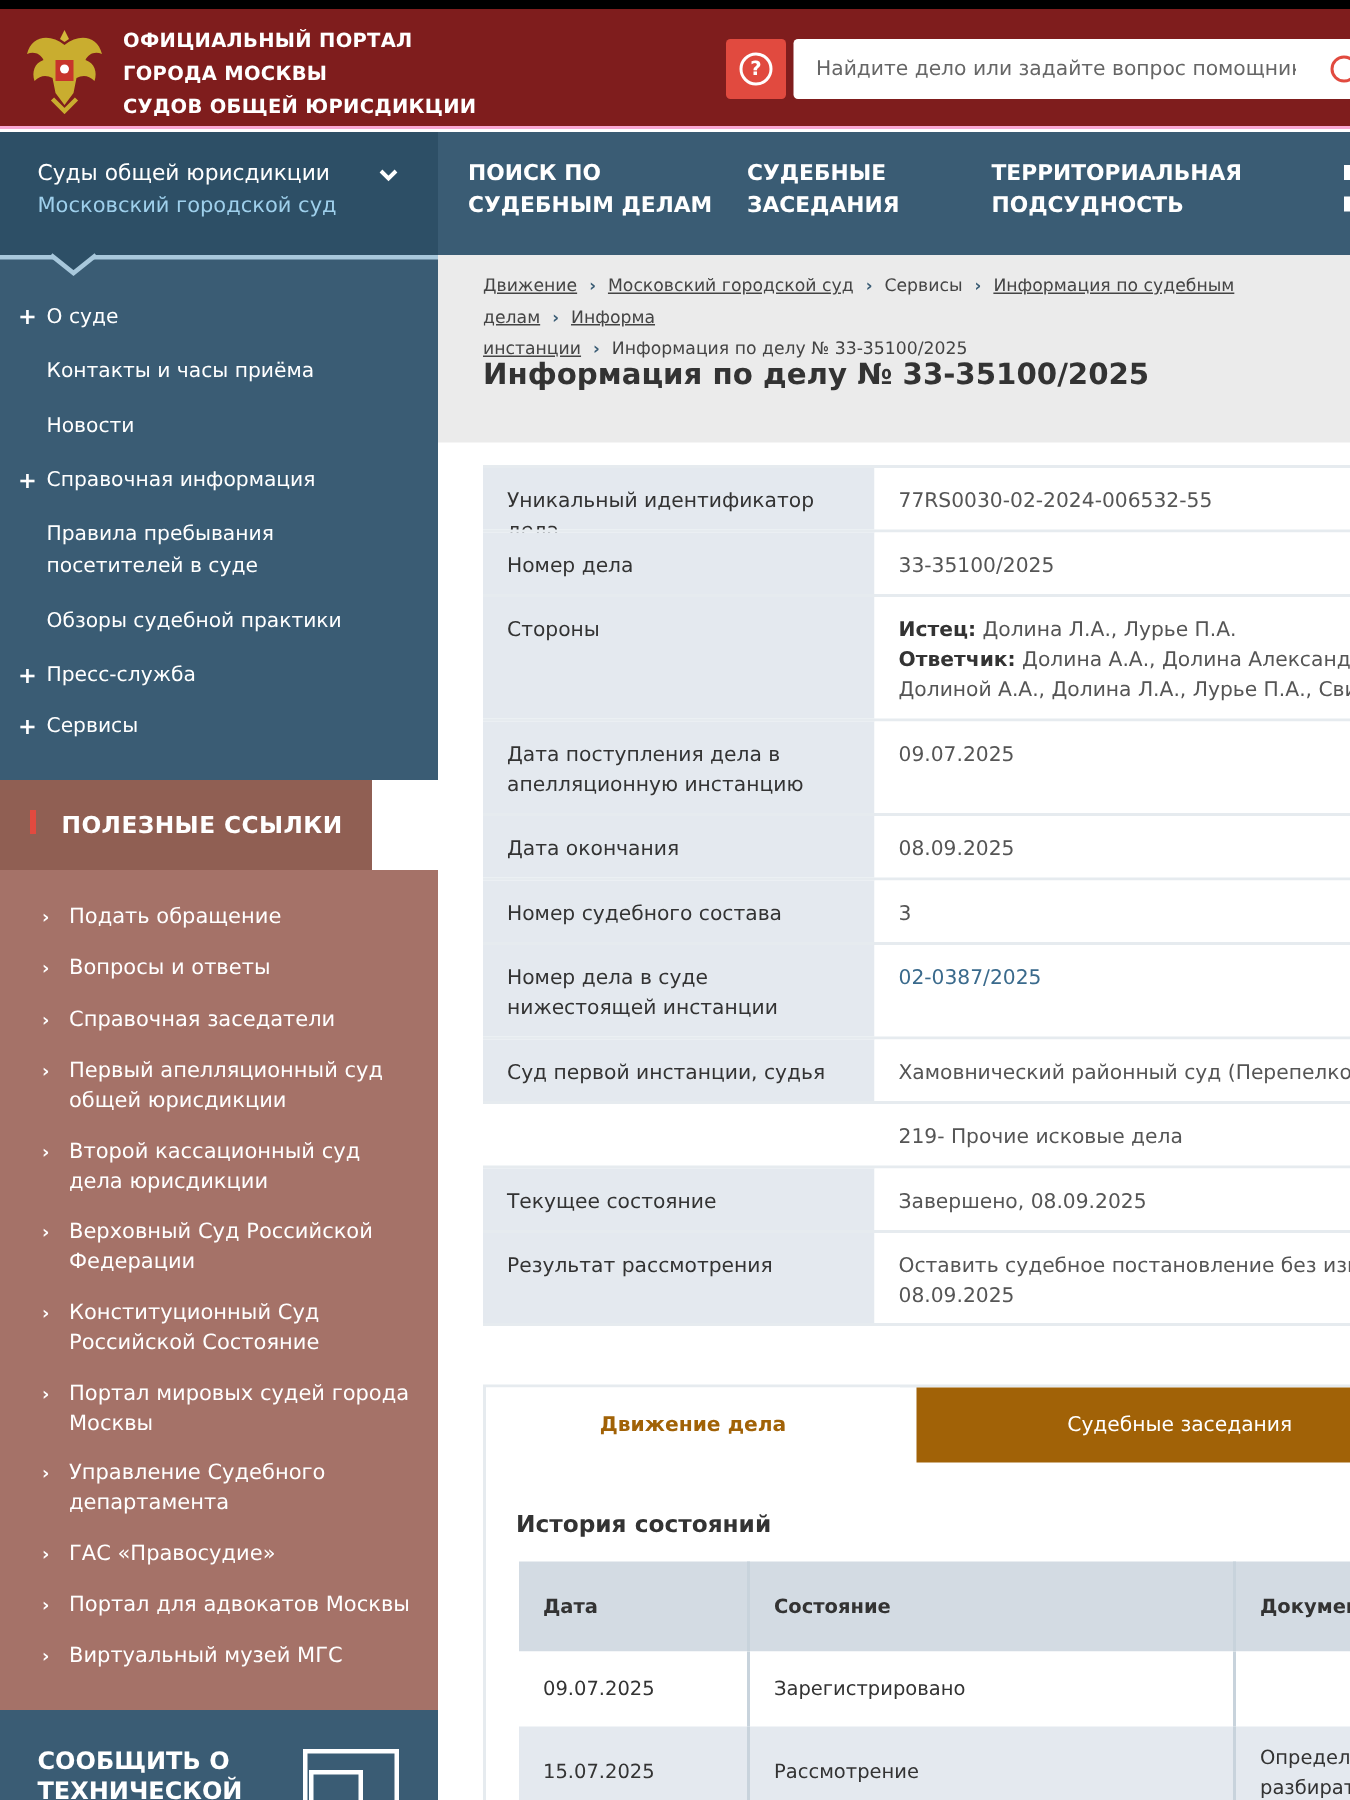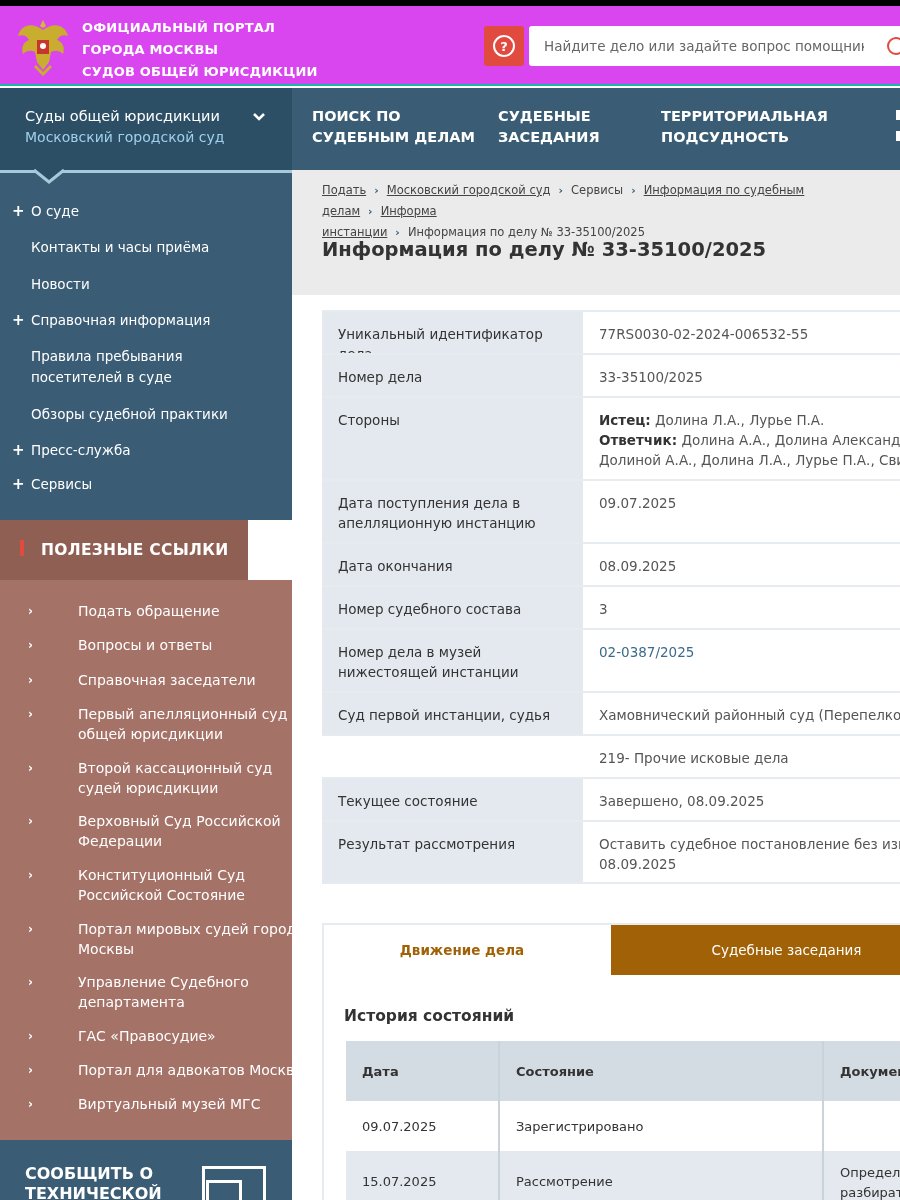--- a/index.html
+++ b/index.html
@@ -2,21 +2,21 @@
 <html><head>
 <meta charset="utf-8">
 <style>
   * { box-sizing: border-box; margin: 0; padding: 0; }
   html, body { width: 900px; height: 1200px; overflow: hidden; background: #ffffff; }
   body { font-family: "DejaVu Sans", sans-serif; color: #333; position: relative; }
 
   .topbar-black { position: absolute; left: 0; top: 0; width: 900px; height: 6px; background: #000; }
 
   
-  .header { position: absolute; left: 0; top: 6px; width: 900px; height: 80px; background: #d946ef; border-bottom: 2px solid #14b8a6; text-decoration: underline; }
+  .header { position: absolute; left: 0; top: 6px; width: 900px; height: 80px; background: #7f1d1d; border-bottom: 2px solid #f9a8d4; text-decoration: underline; }
   .emblem { position: absolute; left: 15px; top: 10px; width: 56px; height: 60px; }
   .site-title { position: absolute; left: 82px; top: 11px; color: #fff; font-weight: bold; font-size: 13px; line-height: 22px; letter-spacing: 0.2px; font-family: "DejaVu Sans", sans-serif; }
   .help-btn { position: absolute; left: 484px; top: 20px; width: 40px; height: 40px; background: #e14a3f; border-radius: 3px; display: flex; align-items: center; justify-content: center; cursor: pointer; }
   .help-btn .q { width: 22px; height: 22px; border: 2px solid #fff; border-radius: 50%; color: #fff; font-size: 13px; font-weight: bold; display: flex; align-items: center; justify-content: center; }
   .search-box { position: absolute; left: 529px; top: 20px; width: 380px; height: 40px; background: #fff; border-radius: 3px; display: flex; align-items: center; padding-left: 15px; }
   .search-box input { border: none; outline: none; font-size: 13.5px; color: #666; width: 320px; font-family: "DejaVu Sans", sans-serif; background: transparent; }
   .search-box input::placeholder { color: #666; }
   .search-icon { position: absolute; left: 358px; top: 11px; width: 18px; height: 18px; border: 2px solid #e14a3f; border-radius: 50%; }
 
   
@@ -32,21 +32,21 @@
   .side-item { position: absolute; left: 0; width: 292px; color: #fff; font-size: 13.5px; line-height: 21px; cursor: pointer; }
   .side-item .plus { position: absolute; left: 12px; top: 0; font-weight: bold; font-size: 15px; }
   .side-item .txt { position: absolute; left: 31px; width: 240px; }
 
   .useful-head { position: absolute; left: 0; top: 520px; width: 248px; height: 60px; background: #905f53; }
   .useful-head .bar { position: absolute; left: 20px; top: 20px; width: 4px; height: 16px; background: #e14a3f; }
   .useful-head .title { position: absolute; left: 41px; top: 21px; color: #fff; font-weight: bold; font-size: 15.5px; letter-spacing: 0.3px; }
   .useful-list { position: absolute; left: 0; top: 580px; width: 292px; height: 560px; background: #a57268; }
   .link-item { position: absolute; left: 0; width: 292px; color: #fff; font-size: 14px; line-height: 20px; cursor: pointer; }
   .link-item .arr { position: absolute; left: 28px; top: 0; font-weight: bold; font-size: 12px; }
-  .link-item .txt { position: absolute; left: 46px; width: 230px; margin-left: 32px; }
+  .link-item .txt { position: absolute; left: 46px; width: 230px; }
 
   .report-box { position: absolute; left: 0; top: 1140px; width: 292px; height: 60px; background: #3a5c74; cursor: pointer; }
   .report-box .txt { position: absolute; left: 25px; top: 24px; color: #fff; font-weight: bold; font-size: 16px; line-height: 20px; }
   .report-box .ico { position: absolute; left: 202px; top: 26px; width: 64px; height: 40px; border: 3px solid #fff; border-bottom: none; }
   .report-box .ico2 { position: absolute; left: 206px; top: 40px; width: 36px; height: 30px; border: 3px solid #fff; border-bottom: none; }
 
   
   .content-head { position: absolute; left: 292px; top: 170px; width: 608px; height: 125px; background: #ebebeb; }
   .breadcrumb { position: absolute; left: 30px; top: 10px; width: 600px; font-size: 11.5px; line-height: 20px; color: #444; }
   .breadcrumb a { color: #444; text-decoration: underline; cursor: pointer; }
@@ -174,21 +174,21 @@
   <div class="link-item" style="top:90px">
       <span class="arr">›</span>
       <span class="txt">Справочная заседатели</span>
     </div>
   <div class="link-item" style="top:124px">
       <span class="arr">›</span>
       <span class="txt">Первый апелляционный суд общей юрисдикции</span>
     </div>
   <div class="link-item" style="top:178px">
       <span class="arr">›</span>
-      <span class="txt">Второй кассационный суд судей юрисдикции</span>
+      <span class="txt">Второй кассационный суд дела юрисдикции</span>
     </div>
   <div class="link-item" style="top:231px">
       <span class="arr">›</span>
       <span class="txt">Верховный Суд Российской Федерации</span>
     </div>
   <div class="link-item" style="top:285px">
       <span class="arr">›</span>
       <span class="txt">Конституционный Суд Российской Состояние</span>
     </div>
   <div class="link-item" style="top:339px">
@@ -214,21 +214,21 @@
 </div>
 
 <div class="report-box">
   <div class="txt" style="width:160px">СООБЩИТЬ О ТЕХНИЧЕСКОЙ</div>
   <div class="ico"></div>
   <div class="ico2"></div>
 </div>
 
 <div class="content-head">
   <div class="breadcrumb">
-    <a>Подать</a><span class="sep">›</span><a>Московский городской суд</a><span class="sep">›</span><span>Сервисы</span><span class="sep">›</span><a>Информация по судебным делам</a><span class="sep">›</span><a>Информа</a><br><a>инстанции</a><span class="sep">›</span><span>Информация по делу № 33-35100/2025</span>
+    <a>Движение</a><span class="sep">›</span><a>Московский городской суд</a><span class="sep">›</span><span>Сервисы</span><span class="sep">›</span><a>Информация по судебным делам</a><span class="sep">›</span><a>Информа</a><br><a>инстанции</a><span class="sep">›</span><span>Информация по делу № 33-35100/2025</span>
   </div>
   <div class="page-title">Информация по делу № 33-35100/2025</div>
 </div>
 
 <div class="info-table">
   <div class="info-row" style="top:0;height:43px">
     <div class="k">Уникальный идентификатор дела</div>
     <div class="v">77RS0030-02-2024-006532-55</div>
   </div>
   <div class="info-row" style="top:43px;height:43px">
@@ -249,21 +249,21 @@
   </div>
   <div class="info-row" style="top:232px;height:43px">
     <div class="k">Дата окончания</div>
     <div class="v">08.09.2025</div>
   </div>
   <div class="info-row" style="top:275px;height:43px">
     <div class="k">Номер судебного состава</div>
     <div class="v">3</div>
   </div>
   <div class="info-row" style="top:318px;height:63px">
-    <div class="k">Номер дела в музей нижестоящей инстанции</div>
+    <div class="k">Номер дела в суде нижестоящей инстанции</div>
     <div class="v"><a>02-0387/2025</a></div>
   </div>
   <div class="info-row" style="top:381px;height:43px">
     <div class="k">Суд первой инстанции, судья</div>
     <div class="v">Хамовнический районный суд (Перепелкова Т.</div>
   </div>
   <div class="info-row" style="top:424px;height:43px">
     <div class="v">219- Прочие исковые дела</div>
   </div>
   <div class="info-row" style="top:467px;height:43px">

